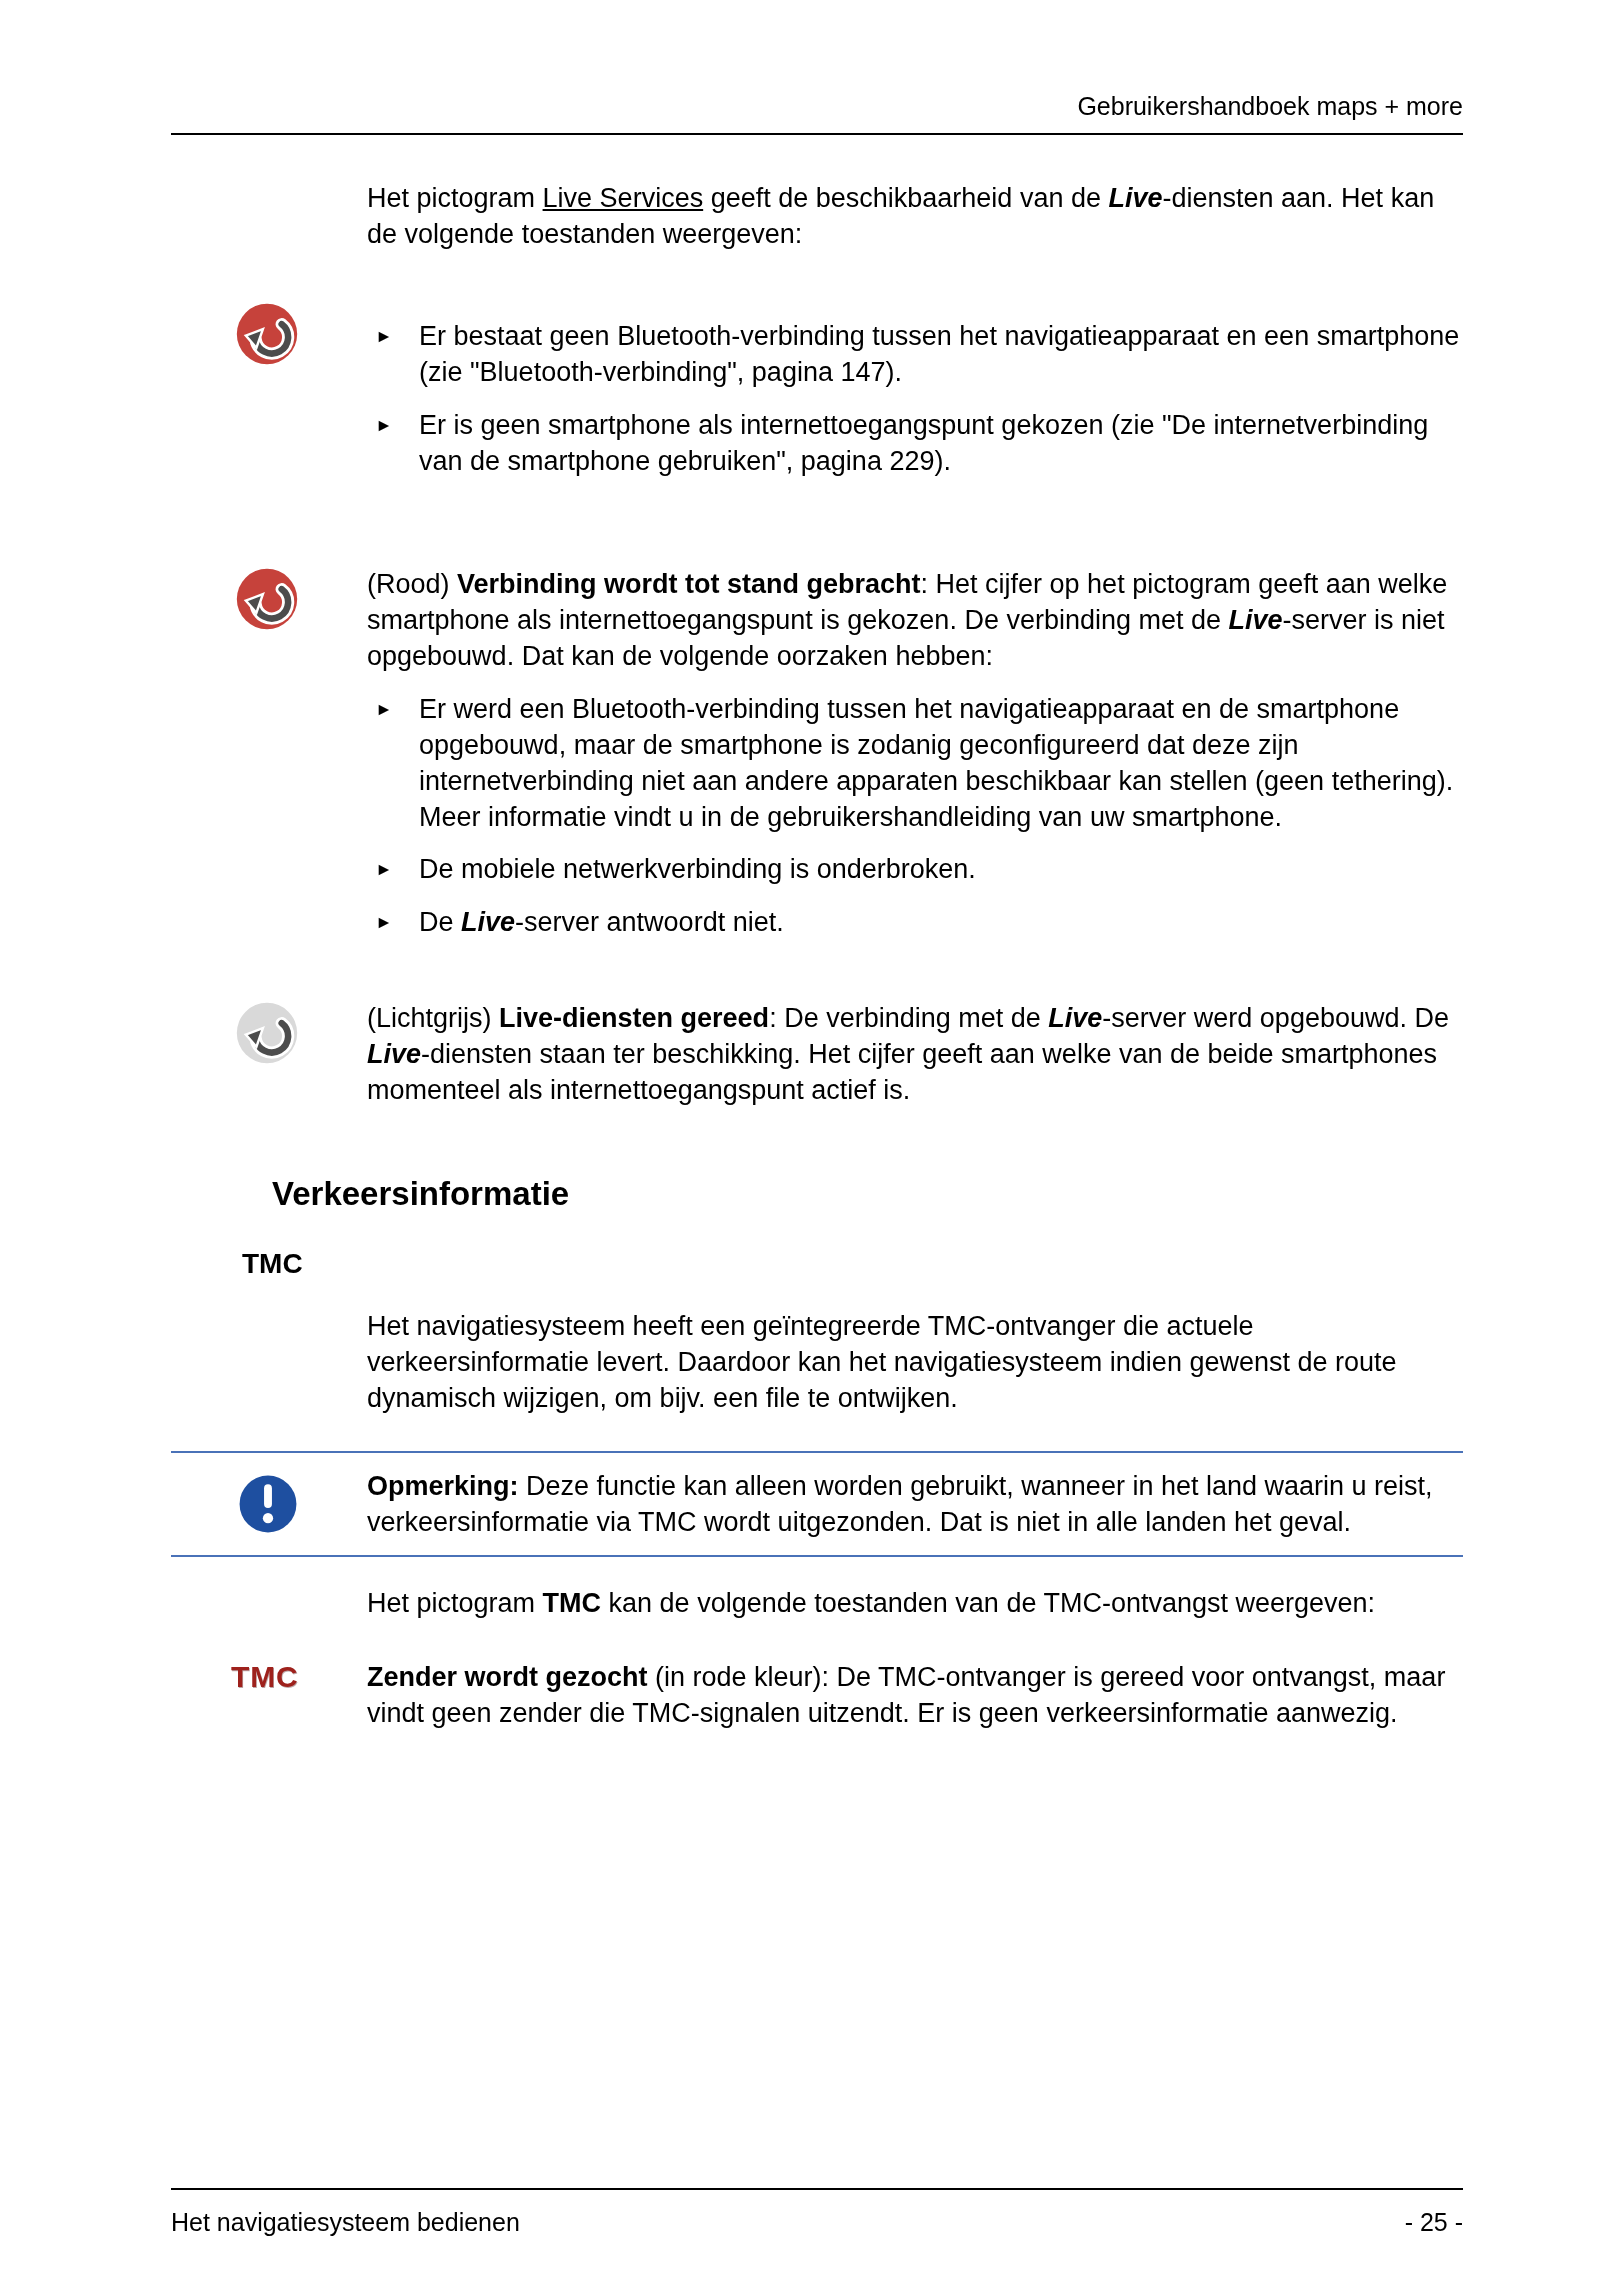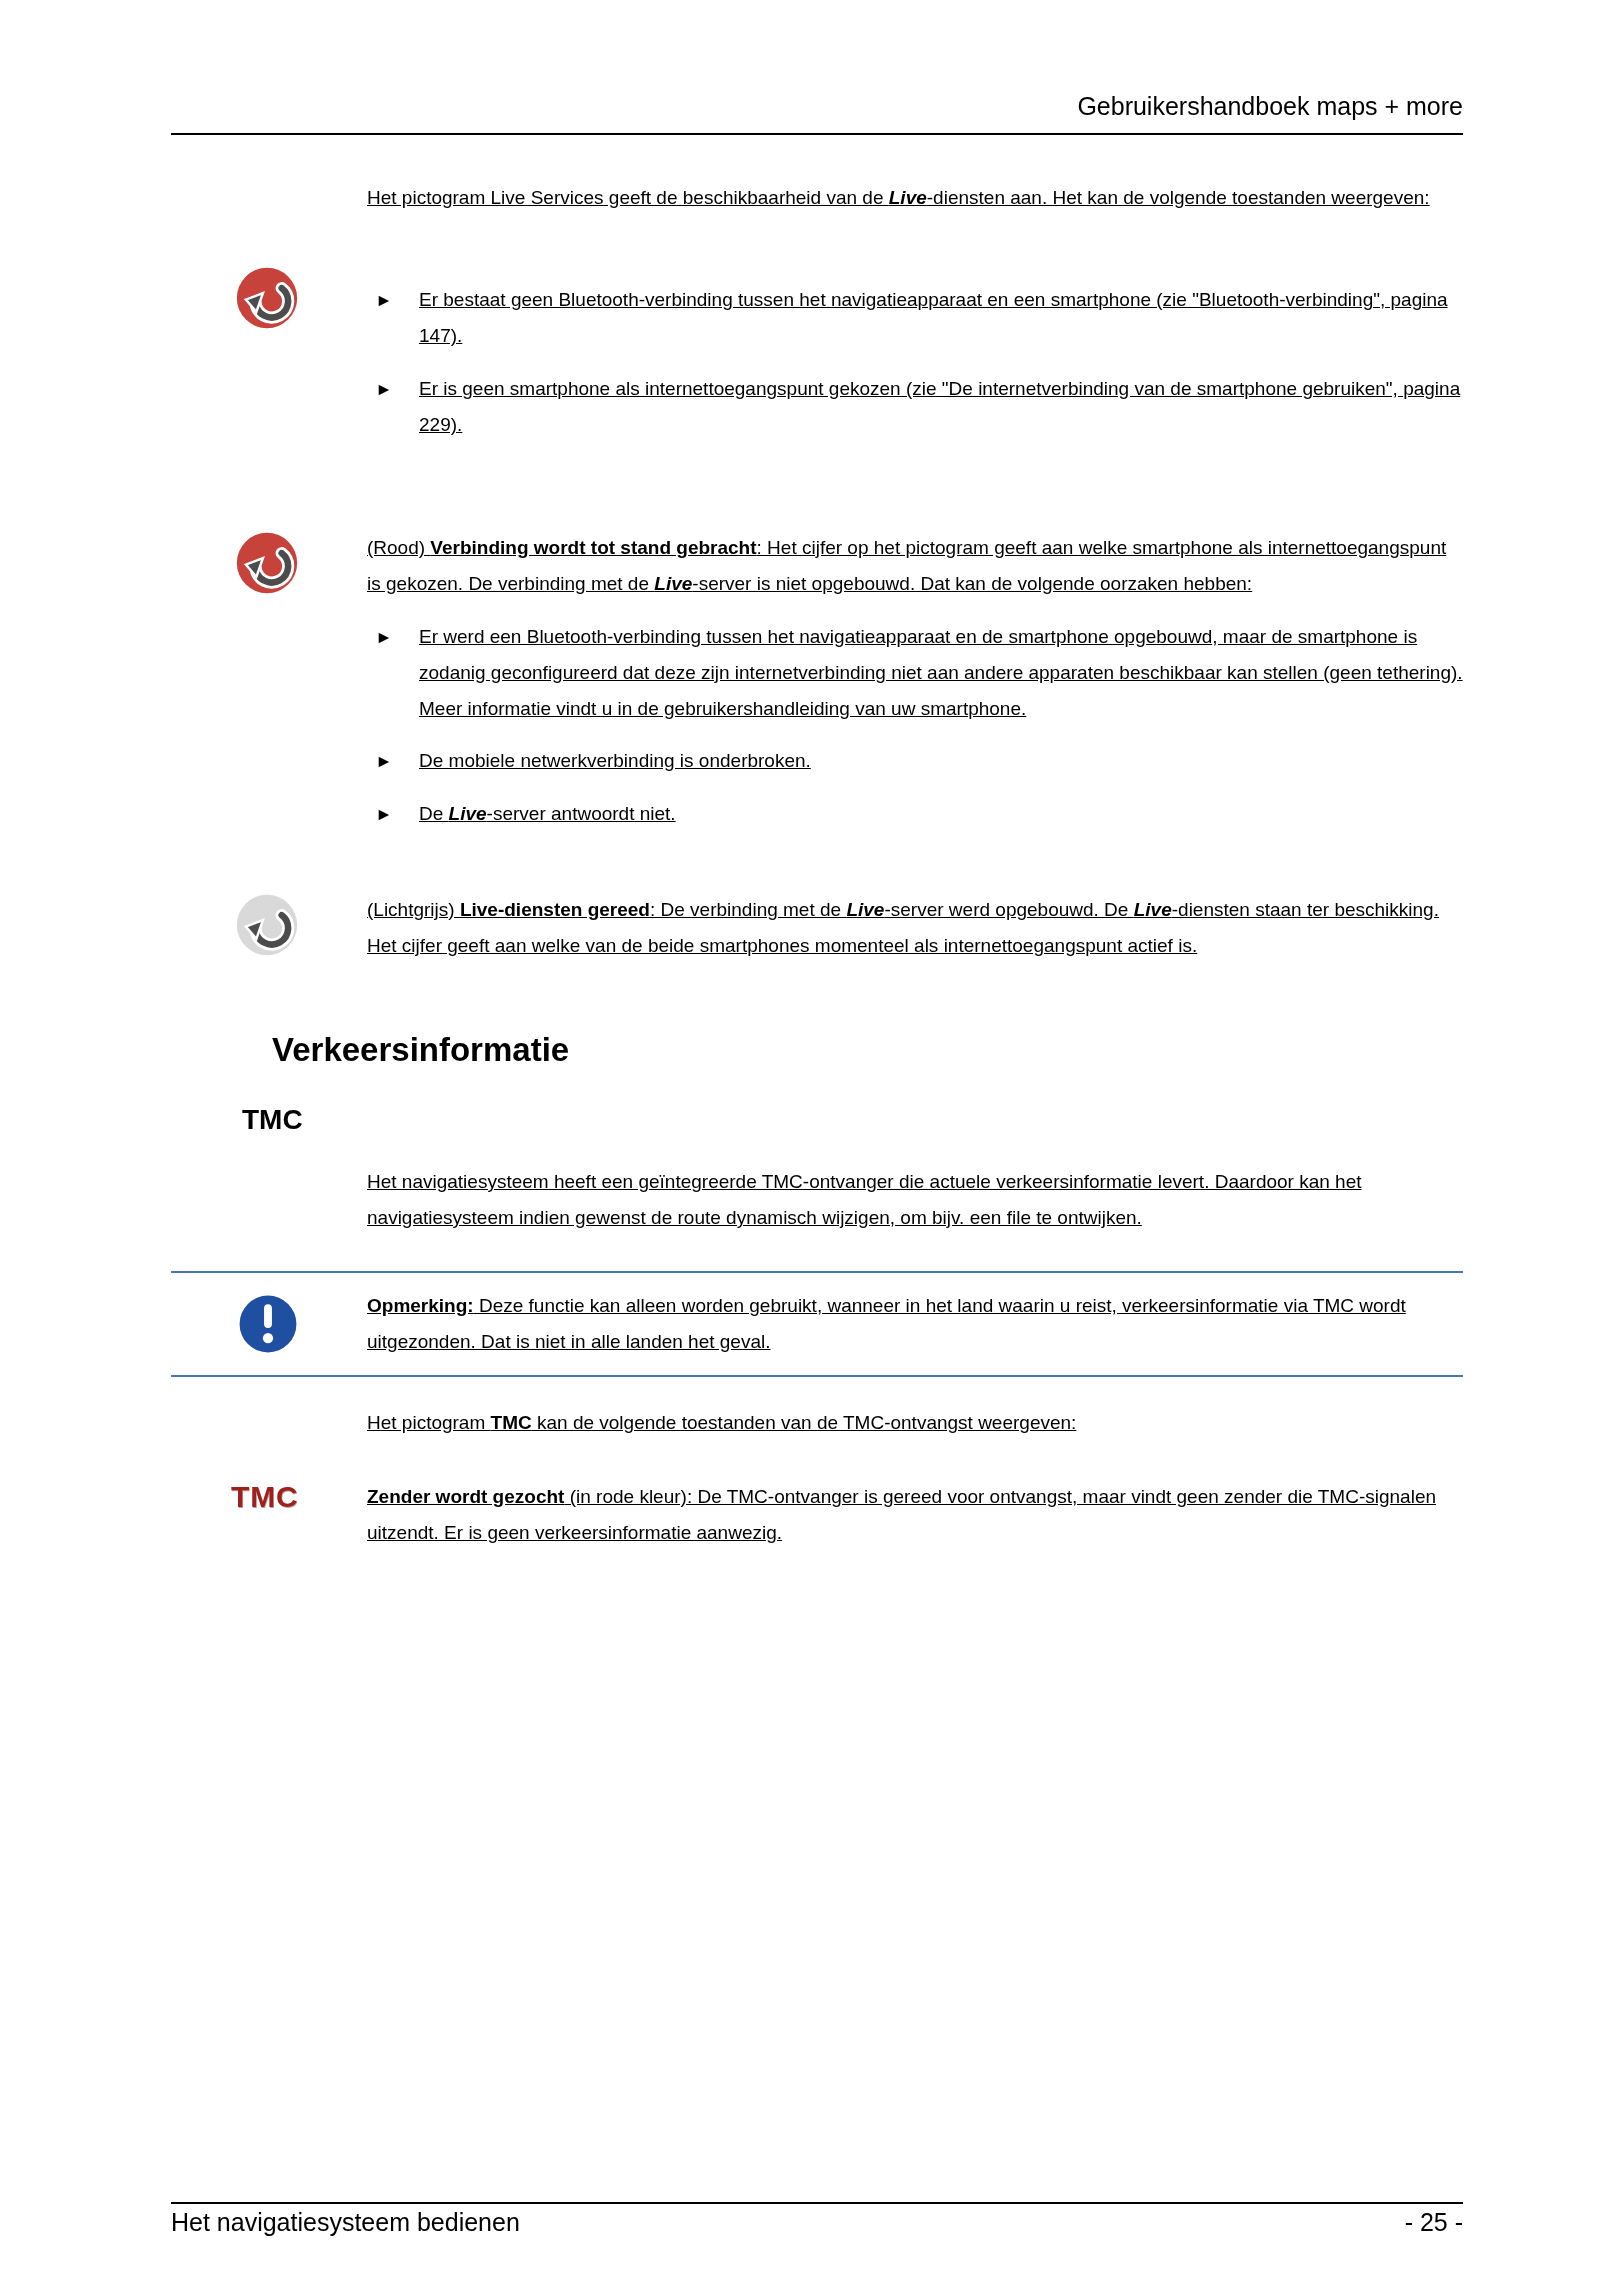--- a/index.html
+++ b/index.html
@@ -7,21 +7,21 @@
   .page {
     width:1622px; height:2284px; background:#fff; color:#000;
     font-family:"Liberation Sans","DejaVu Sans",sans-serif;
     display:flex; flex-direction:column;
     padding:0 159px 0 171px; overflow:hidden;
   }
   .page-header {
     margin-top:92px; padding-bottom:11.7px;
     border-bottom:2.5px solid #000; text-align:right; font-size:25px;
   }
-  .body { font-size:19px; line-height:36px;text-decoration:underline; }
+  .body { font-size:27px; line-height:36px; }
   .b { font-weight:bold; }
   .i { font-style:italic; }
   .u { text-decoration:underline; }
   .indent { margin-left:196px; }
   .intro { margin-top:45px; }
   .icon-row { display:grid; grid-template-columns:196px 1fr; }
   .state1 { margin-top:50px; }
   .state2 { margin-top:87px; }
   .state3 { margin-top:60px; }
   .icon-cell { padding-left:65px; padding-top:1.7px; }
@@ -39,21 +39,21 @@
   }
   .note-icon { width:60px; height:60px; margin-left:67px; display:block; }
   .tmc-row { margin-top:38px; }
   .tmc-badge {
     display:inline-block; font-size:30px; font-weight:bold; line-height:36px;
     color:var(--tmc-red,#9e211c); letter-spacing:0.8px; margin-left:60px;
     text-shadow:0.8px 0.8px 0 rgba(60,0,0,0.35);
     font-family:"Liberation Sans","DejaVu Sans",sans-serif;
   }
   .page-footer {
-    margin-top:auto; border-top:2.5px solid #000; padding-top:4px;
+    margin-top:auto; border-top:2.5px solid #000; padding-top:18px;
     margin-bottom:47px; display:flex; justify-content:space-between; font-size:25px;
   }
 </style>
 </head>
 <body>
 
 <div class="page">
 
   <header class="page-header">
     <span>Gebruikershandboek maps + more</span>

